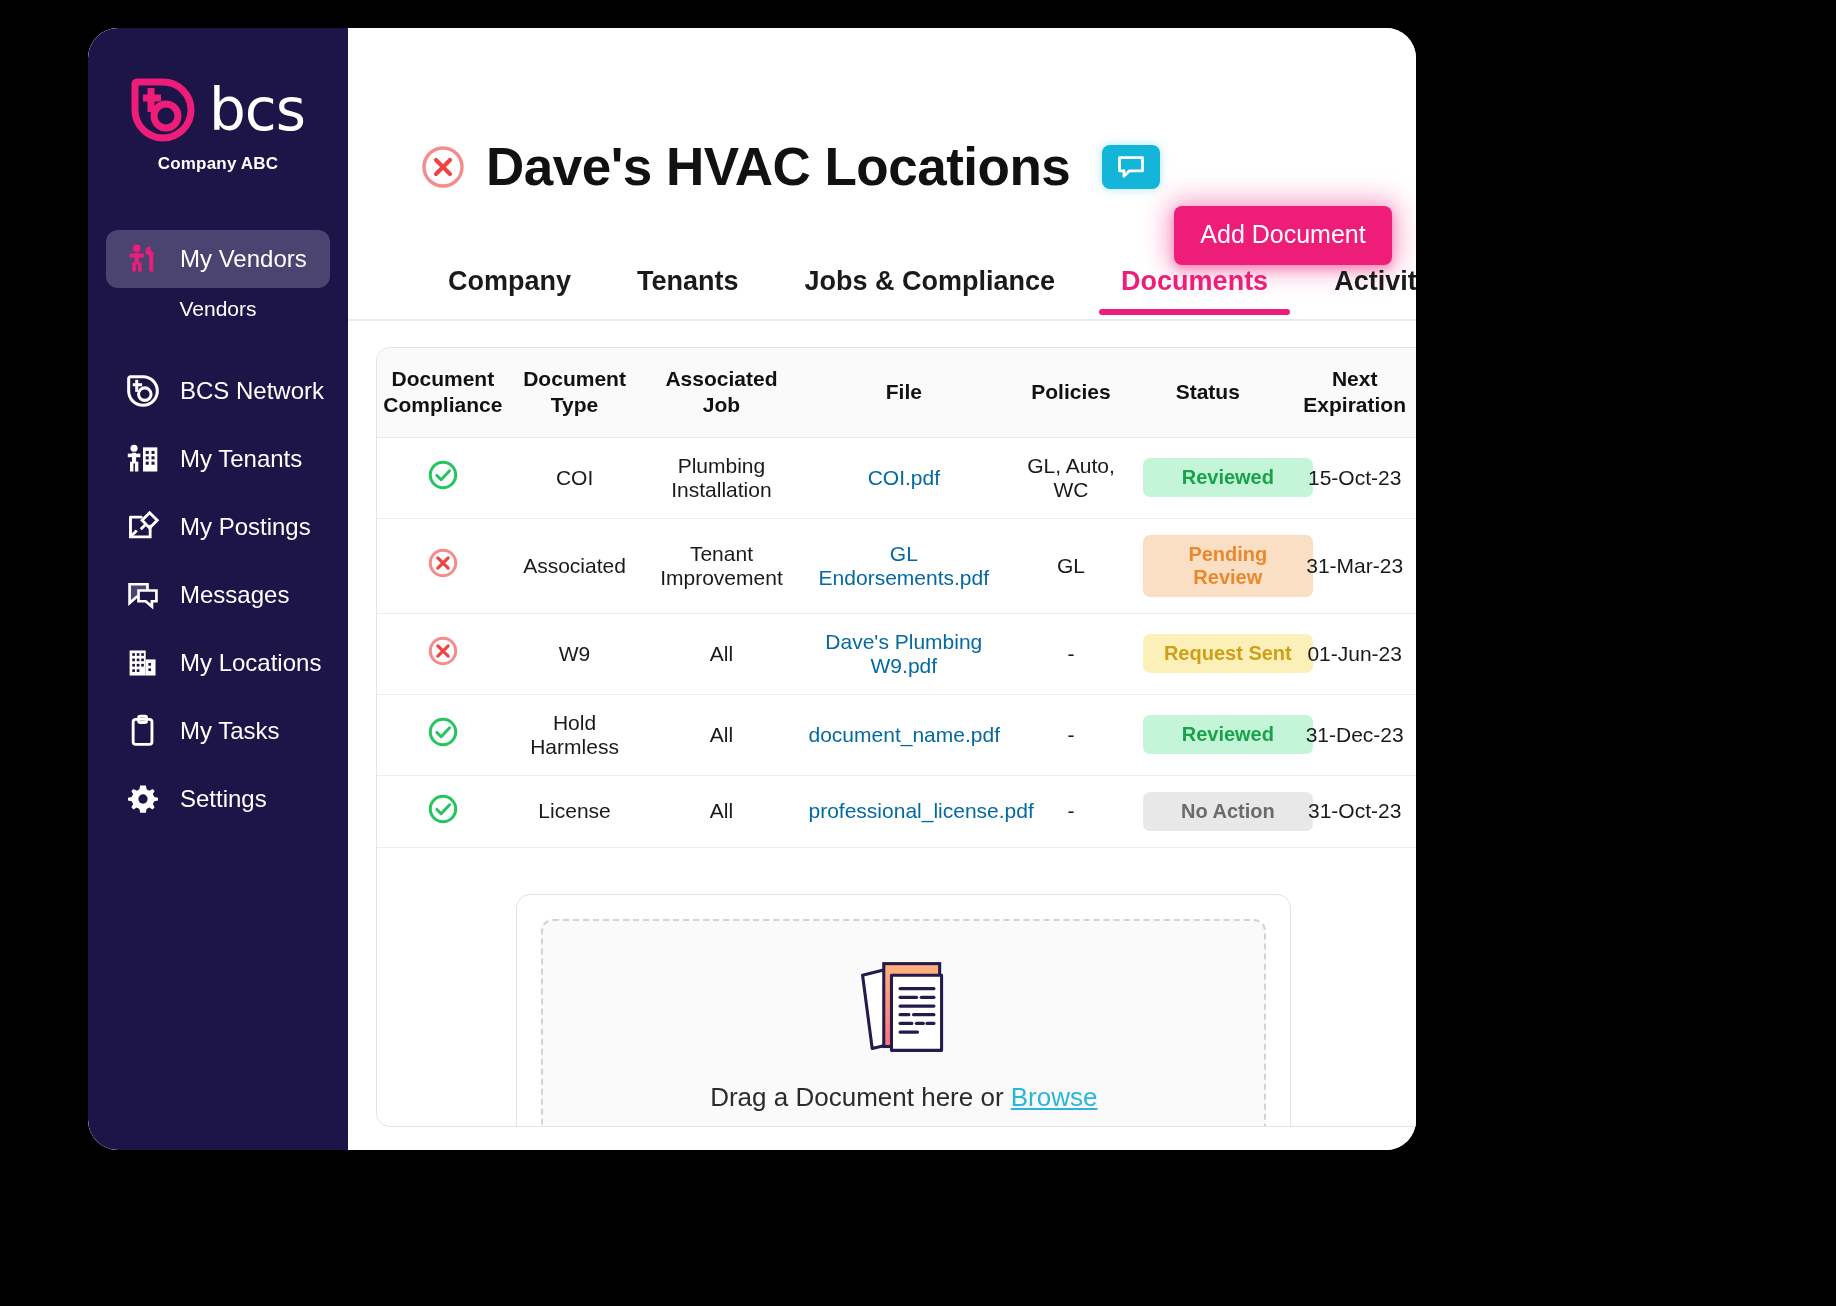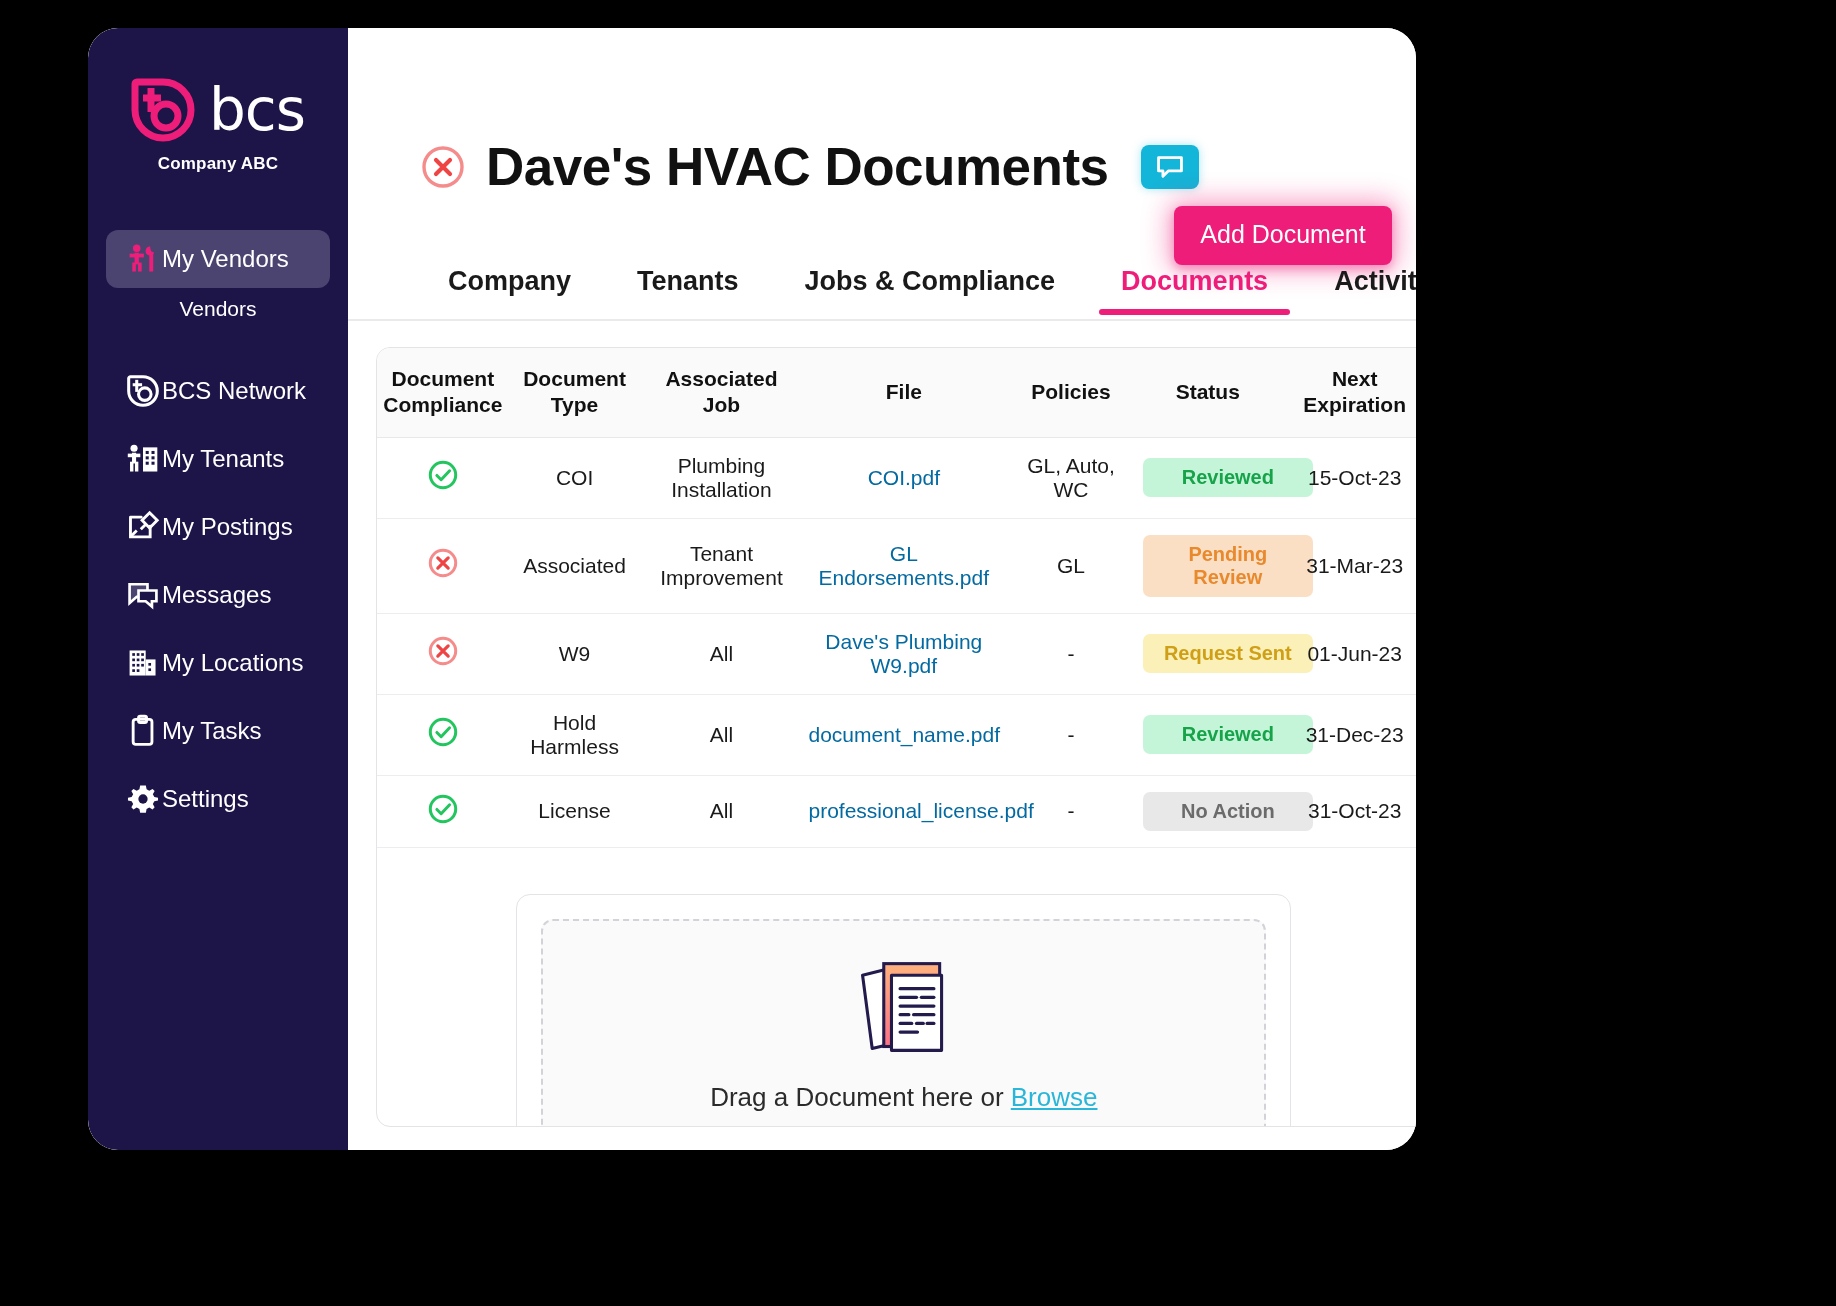--- a/index.html
+++ b/index.html
@@ -70,20 +70,21 @@
     font-weight: bold;
     margin-top: 12px;
     letter-spacing: 0.2px;
   }
 
   .nav { margin-top: 56px; }
 
   .nav-item {
     display: flex;
     align-items: center;
+    gap: 18px;
     height: 58px;
     margin: 0 18px;
     padding-left: 18px;
     border-radius: 12px;
     color: #ffffff;
     font-size: 24px;
     font-weight: 400;
     cursor: pointer;
   }
   .nav-item.active { background: #4b4470; }
@@ -424,21 +425,21 @@
 
     <div class="content">
 
       <div class="page-header">
         <span class="status-x">
           <svg viewBox="0 0 46 46" width="46" height="46">
             <circle cx="23" cy="23" r="19" fill="none" stroke="#f58b8b" stroke-width="3.4"></circle>
             <path d="M16 16 L30 30 M30 16 L16 30" stroke="#ef4444" stroke-width="4.2" stroke-linecap="round"></path>
           </svg>
         </span>
-        <span class="page-title">Dave's HVAC Documents</span>
+        <span class="page-title">Dave's HVAC Locations</span>
         <span class="chat-btn">
           <svg viewBox="0 0 34 28" width="30" height="25">
             <path d="M4 4 h26 v15 h-15 l-6 6 v-6 h-5 z" fill="none" stroke="#ffffff" stroke-width="3.2" stroke-linejoin="round"></path>
           </svg>
         </span>
       </div>
 
       <div class="add-doc-wrap">
         <button class="add-doc-btn">Add Document</button>
       </div>

